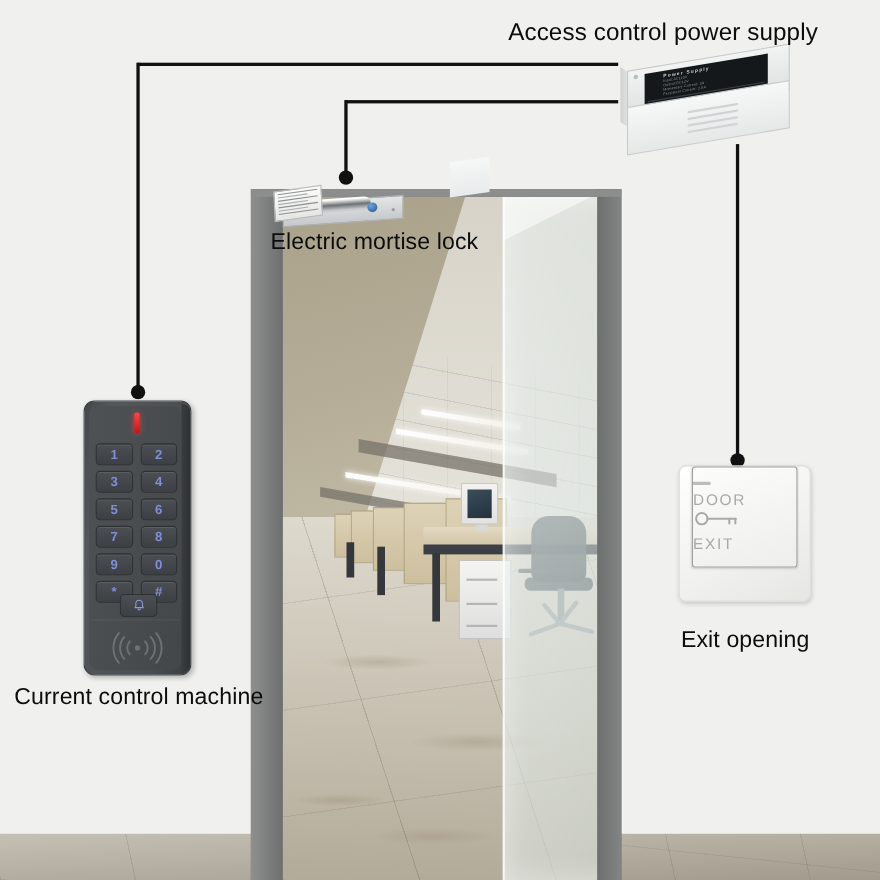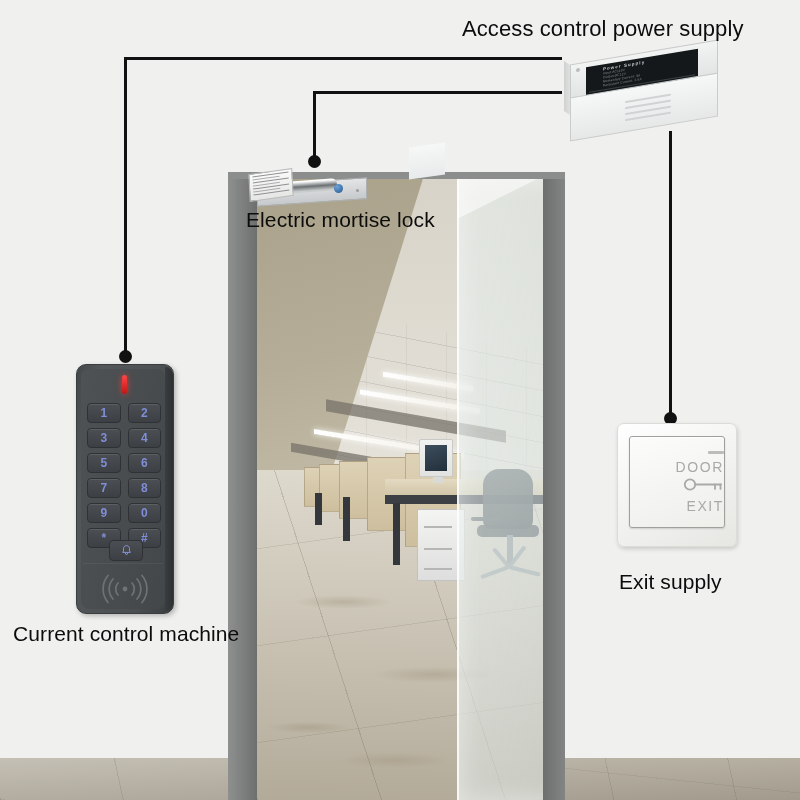--- a/index.html
+++ b/index.html
@@ -538,29 +538,29 @@
     top: 423px;
     width: 118px;
     height: 122px;
     border-radius: 7px;
     background: linear-gradient(150deg, #ffffff 0%, #f4f4f2 45%, #e6e6e3 100%);
     box-shadow: 1px 2px 4px rgba(0,0,0,.16);
     border: 1px solid #dcdcd9;
   }
   .exitsw-inner {
     position: absolute;
-    left: 11px; top: 12px;
+    left: 11px; top: 0;
     width: 94px; height: 90px;
     border-radius: 3px;
     background: linear-gradient(160deg, #fcfcfb, #eeeeeb);
     border: 1px solid #9f9f9c;
     box-shadow: inset 0 1px 0 #ffffff, 0 1px 2px rgba(0,0,0,.14);
     display: flex;
     flex-direction: column;
-    align-items: flex-end;
+    align-items: flex-start;
     justify-content: center;
     gap: 1px;
   }
   .exitsw-slot {
     width: 16px; height: 3px;
     background: #bcbcb9;
     border-radius: 1px;
     margin-bottom: 4px;
   }
   .exitsw-text {
@@ -746,16 +746,16 @@
           <path d="M33 7.5v4.4" stroke="#a9a9a6" stroke-width="1.8" stroke-linecap="round"></path>
           <path d="M38.5 7.5v4.4" stroke="#a9a9a6" stroke-width="1.8" stroke-linecap="round"></path>
         </svg>
       </div>
       <div class="exitsw-text">EXIT</div>
     </div>
   </div>
 
   <div class="label" style="left:246px; top:208px;">Electric mortise lock</div>
   <div class="label big" style="left:462px; top:16px;">Access control power supply</div>
-  <div class="label" style="left:619px; top:570px;">Exit supply</div>
+  <div class="label" style="left:619px; top:570px;">Exit opening</div>
   <div class="label" style="left:13px;  top:622px;">Current control machine</div>
 
 </div>
 
 </body></html>

